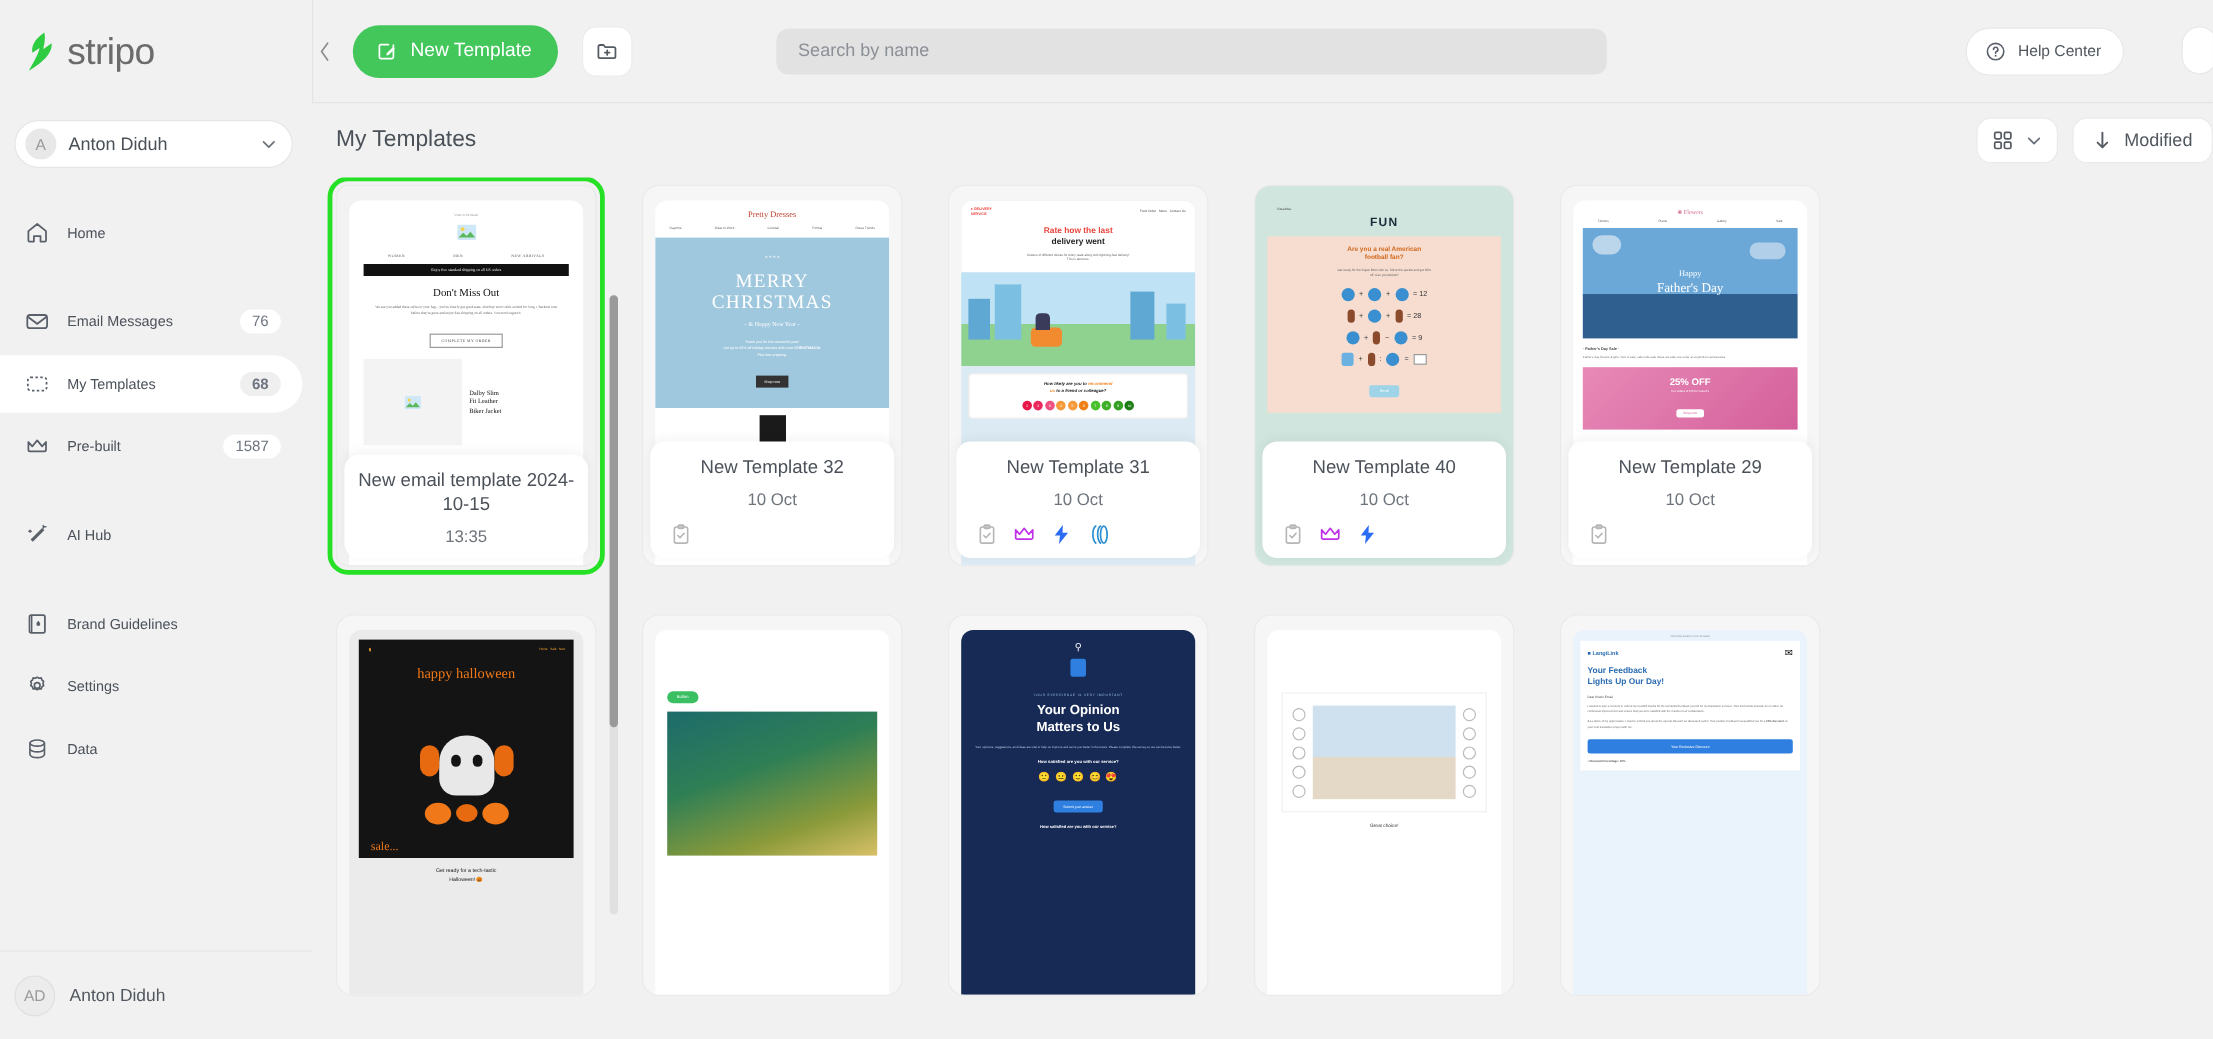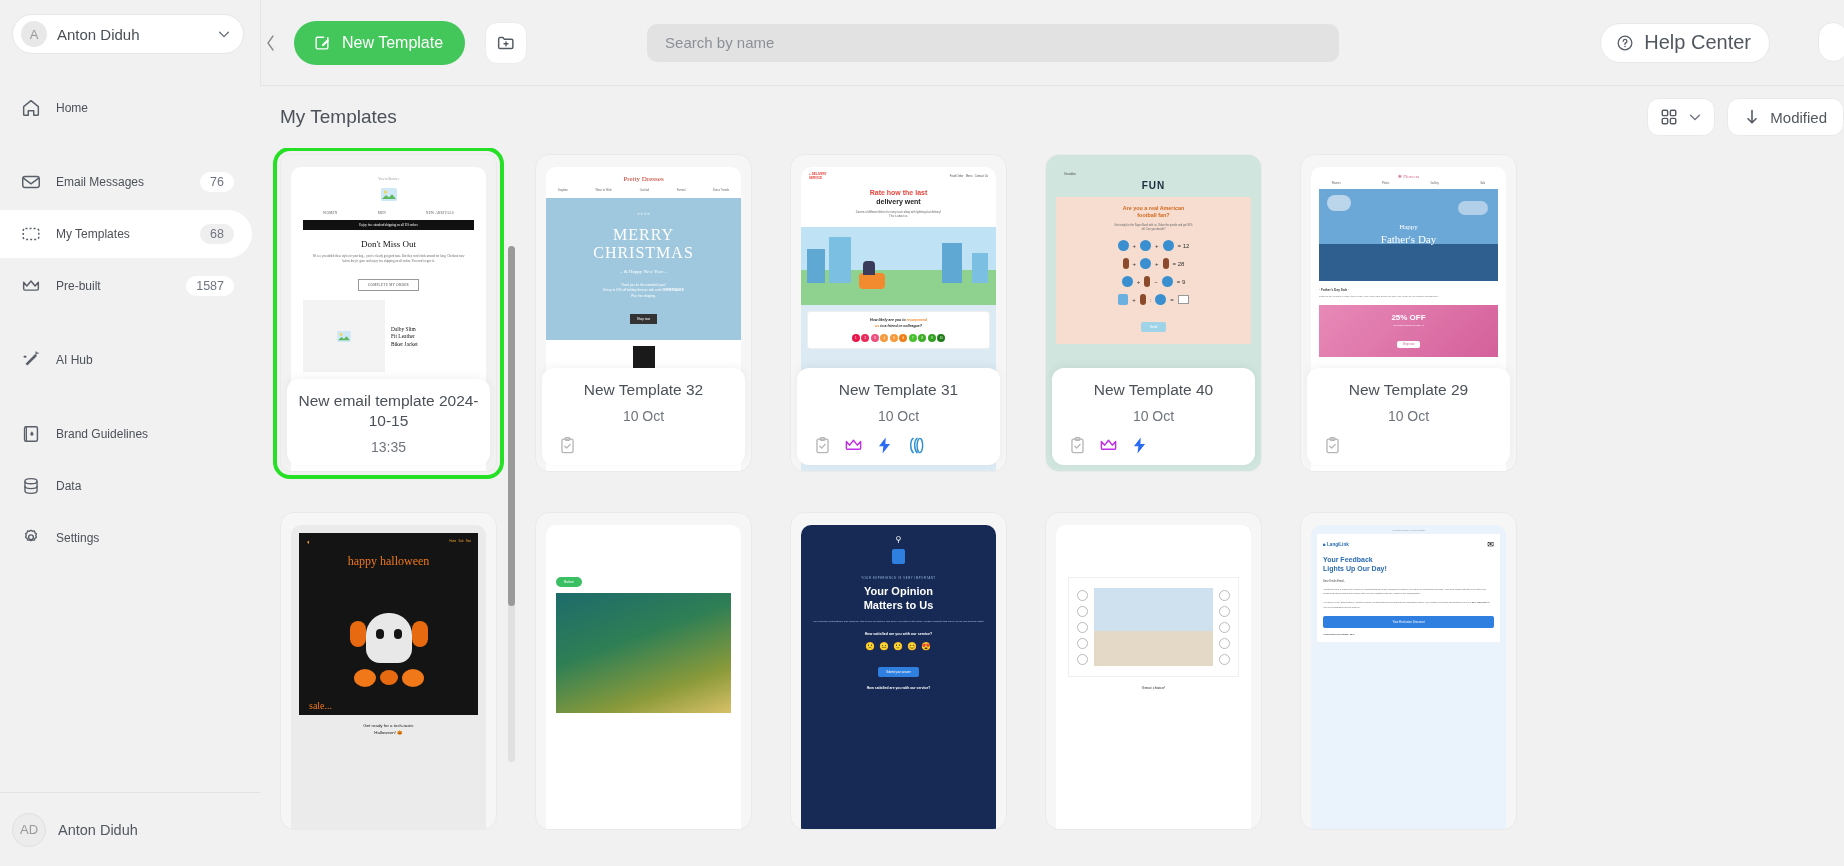--- a/index.html
+++ b/index.html
@@ -45,21 +45,21 @@
     border-radius: 0 26px 26px 0; cursor: pointer;
     color: #51575f;
   }
   .nav-item.active { background: #ffffff; }
   .nav-ico { width: 22px; height: 22px; margin-right: 14px; flex: 0 0 22px; color: #5a6069; }
   .nav-label { font-size: 12px; flex: 1; color: #4b5159; }
   .nav-badge {
     background: #fff; color: #6e7480; font-size: 12.5px;
     border-radius: 11px; padding: 3px 10px; min-width: 34px; text-align: left;
   }
-  .nav-item.active .nav-badge { background: #efefef; }
+  .nav-item.active .nav-badge { background: #efefef; font-weight: bold; }
   .nav-gap { height: 22px; }
 
   .sidebar-foot {
     height: 74px; display: flex; align-items: center; padding-left: 12px;
     border-top: 1px solid #e3e3e3;
   }
   .foot-avatar {
     width: 34px; height: 34px; border-radius: 50%;
     background: #ececec; border: 1px solid #e0e0e0; color: #9a9a9a;
     display: flex; align-items: center; justify-content: center;
@@ -97,21 +97,21 @@
     width: 692px; height: 38px; border: none; border-radius: 10px;
     background: #e2e2e2; padding: 0 18px; font-size: 15px;
     color: #51575f; font-family: "Liberation Sans", sans-serif;
   }
   .search-input::placeholder { color: #8b9097; }
   .btn-help {
     position: absolute; right: 74px;
     height: 40px; padding: 0 18px 0 14px; background: #fff;
     border: 1px solid #e8e8e8; border-radius: 22px;
     display: flex; align-items: center; gap: 9px;
-    font-size: 20px; color: #51575f; cursor: pointer;
+    font-size: 13px; color: #51575f; cursor: pointer;
   }
   .edge-pill {
     position: absolute; right: -4px; top: 22px;
     width: 30px; height: 40px; background: #fff;
     border: 1px solid #e8e8e8; border-radius: 22px;
   }
 
   .content { flex: 1; position: relative; overflow: hidden; }
 
   .content-head {
@@ -175,20 +175,26 @@
   }
   .vscroll-left i { display:block; width:7px; height:360px; background:#9a9a9a; border-radius:4px; }
   .topbar-line { position:absolute; left:0; top:0; width:1px; height:86px; background:#e4e4e4; }
 </style>
 </head>
 <body>
 
 <div class="app">
 
   <aside class="sidebar">
+    <div class="logo-row">
+      <svg class="logo-mark" viewBox="0 0 30 34">
+        <path d="M17 1 C8 7 6 13 7 18 L13 14 C12 19 9 24 4 33 C14 27 24 19 23 10 L16 15 C17 10 18 6 17 1 Z" fill="#2ecc40"></path>
+      </svg>
+      <span class="logo-text">stripo</span>
+    </div>
 
     <div class="user-select">
       <span class="user-avatar">A</span>
       <span class="user-name">Anton Diduh</span>
       <svg class="chev" viewBox="0 0 16 16">
         <path d="M3 6l5 5 5-5" stroke="#6a7079" stroke-width="1.6" fill="none" stroke-linecap="round" stroke-linejoin="round"></path>
       </svg>
     </div>
 
     <nav class="nav">
@@ -241,33 +247,33 @@
         <svg class="nav-ico" viewBox="0 0 24 24">
           <rect x="5" y="4" width="14" height="16" rx="1.6" fill="none" stroke="#5a6069" stroke-width="1.6"></rect>
           <path d="M7 4v16" stroke="#5a6069" stroke-width="1.3"></path>
           <path d="M13 9c1.2 1.5 1.8 2.3 1.8 3.1a1.8 1.8 0 1 1-3.6 0c0-.8.6-1.6 1.8-3.1z" fill="#5a6069"></path>
         </svg>
         <span class="nav-label">Brand Guidelines</span>
       </div>
 
       <div class="nav-item">
         <svg class="nav-ico" viewBox="0 0 24 24">
+          <path d="M12 3.6l1.7 1 2-.3.6 1.9 1.6 1.2-.7 1.9.7 1.9-1.6 1.2-.6 1.9-2-.3-1.7 1-1.7-1-2 .3-.6-1.9-1.6-1.2.7-1.9-.7-1.9 1.6-1.2.6-1.9 2 .3z" fill="none" stroke="#5a6069" stroke-width="1.5" stroke-linejoin="round"></path>
+          <circle cx="12" cy="11.2" r="2.6" fill="none" stroke="#5a6069" stroke-width="1.5"></circle>
+        </svg>
+        <span class="nav-label">Settings</span>
+      </div>
+
+      <div class="nav-item">
+        <svg class="nav-ico" viewBox="0 0 24 24">
           <ellipse cx="12" cy="6.8" rx="6.6" ry="2.8" fill="none" stroke="#5a6069" stroke-width="1.5"></ellipse>
           <path d="M5.4 6.8v10.4c0 1.5 3 2.8 6.6 2.8s6.6-1.3 6.6-2.8V6.8" fill="none" stroke="#5a6069" stroke-width="1.5"></path>
           <path d="M5.4 12c0 1.5 3 2.8 6.6 2.8s6.6-1.3 6.6-2.8" fill="none" stroke="#5a6069" stroke-width="1.5"></path>
         </svg>
         <span class="nav-label">Data</span>
-      </div>
-
-      <div class="nav-item">
-        <svg class="nav-ico" viewBox="0 0 24 24">
-          <path d="M12 3.6l1.7 1 2-.3.6 1.9 1.6 1.2-.7 1.9.7 1.9-1.6 1.2-.6 1.9-2-.3-1.7 1-1.7-1-2 .3-.6-1.9-1.6-1.2.7-1.9-.7-1.9 1.6-1.2.6-1.9 2 .3z" fill="none" stroke="#5a6069" stroke-width="1.5" stroke-linejoin="round"></path>
-          <circle cx="12" cy="11.2" r="2.6" fill="none" stroke="#5a6069" stroke-width="1.5"></circle>
-        </svg>
-        <span class="nav-label">Settings</span>
       </div>
     </nav>
 
     <div class="sidebar-foot">
       <span class="foot-avatar">AD</span>
       <span class="foot-name">Anton Diduh</span>
     </div>
   </aside>
 
   <section class="main">

